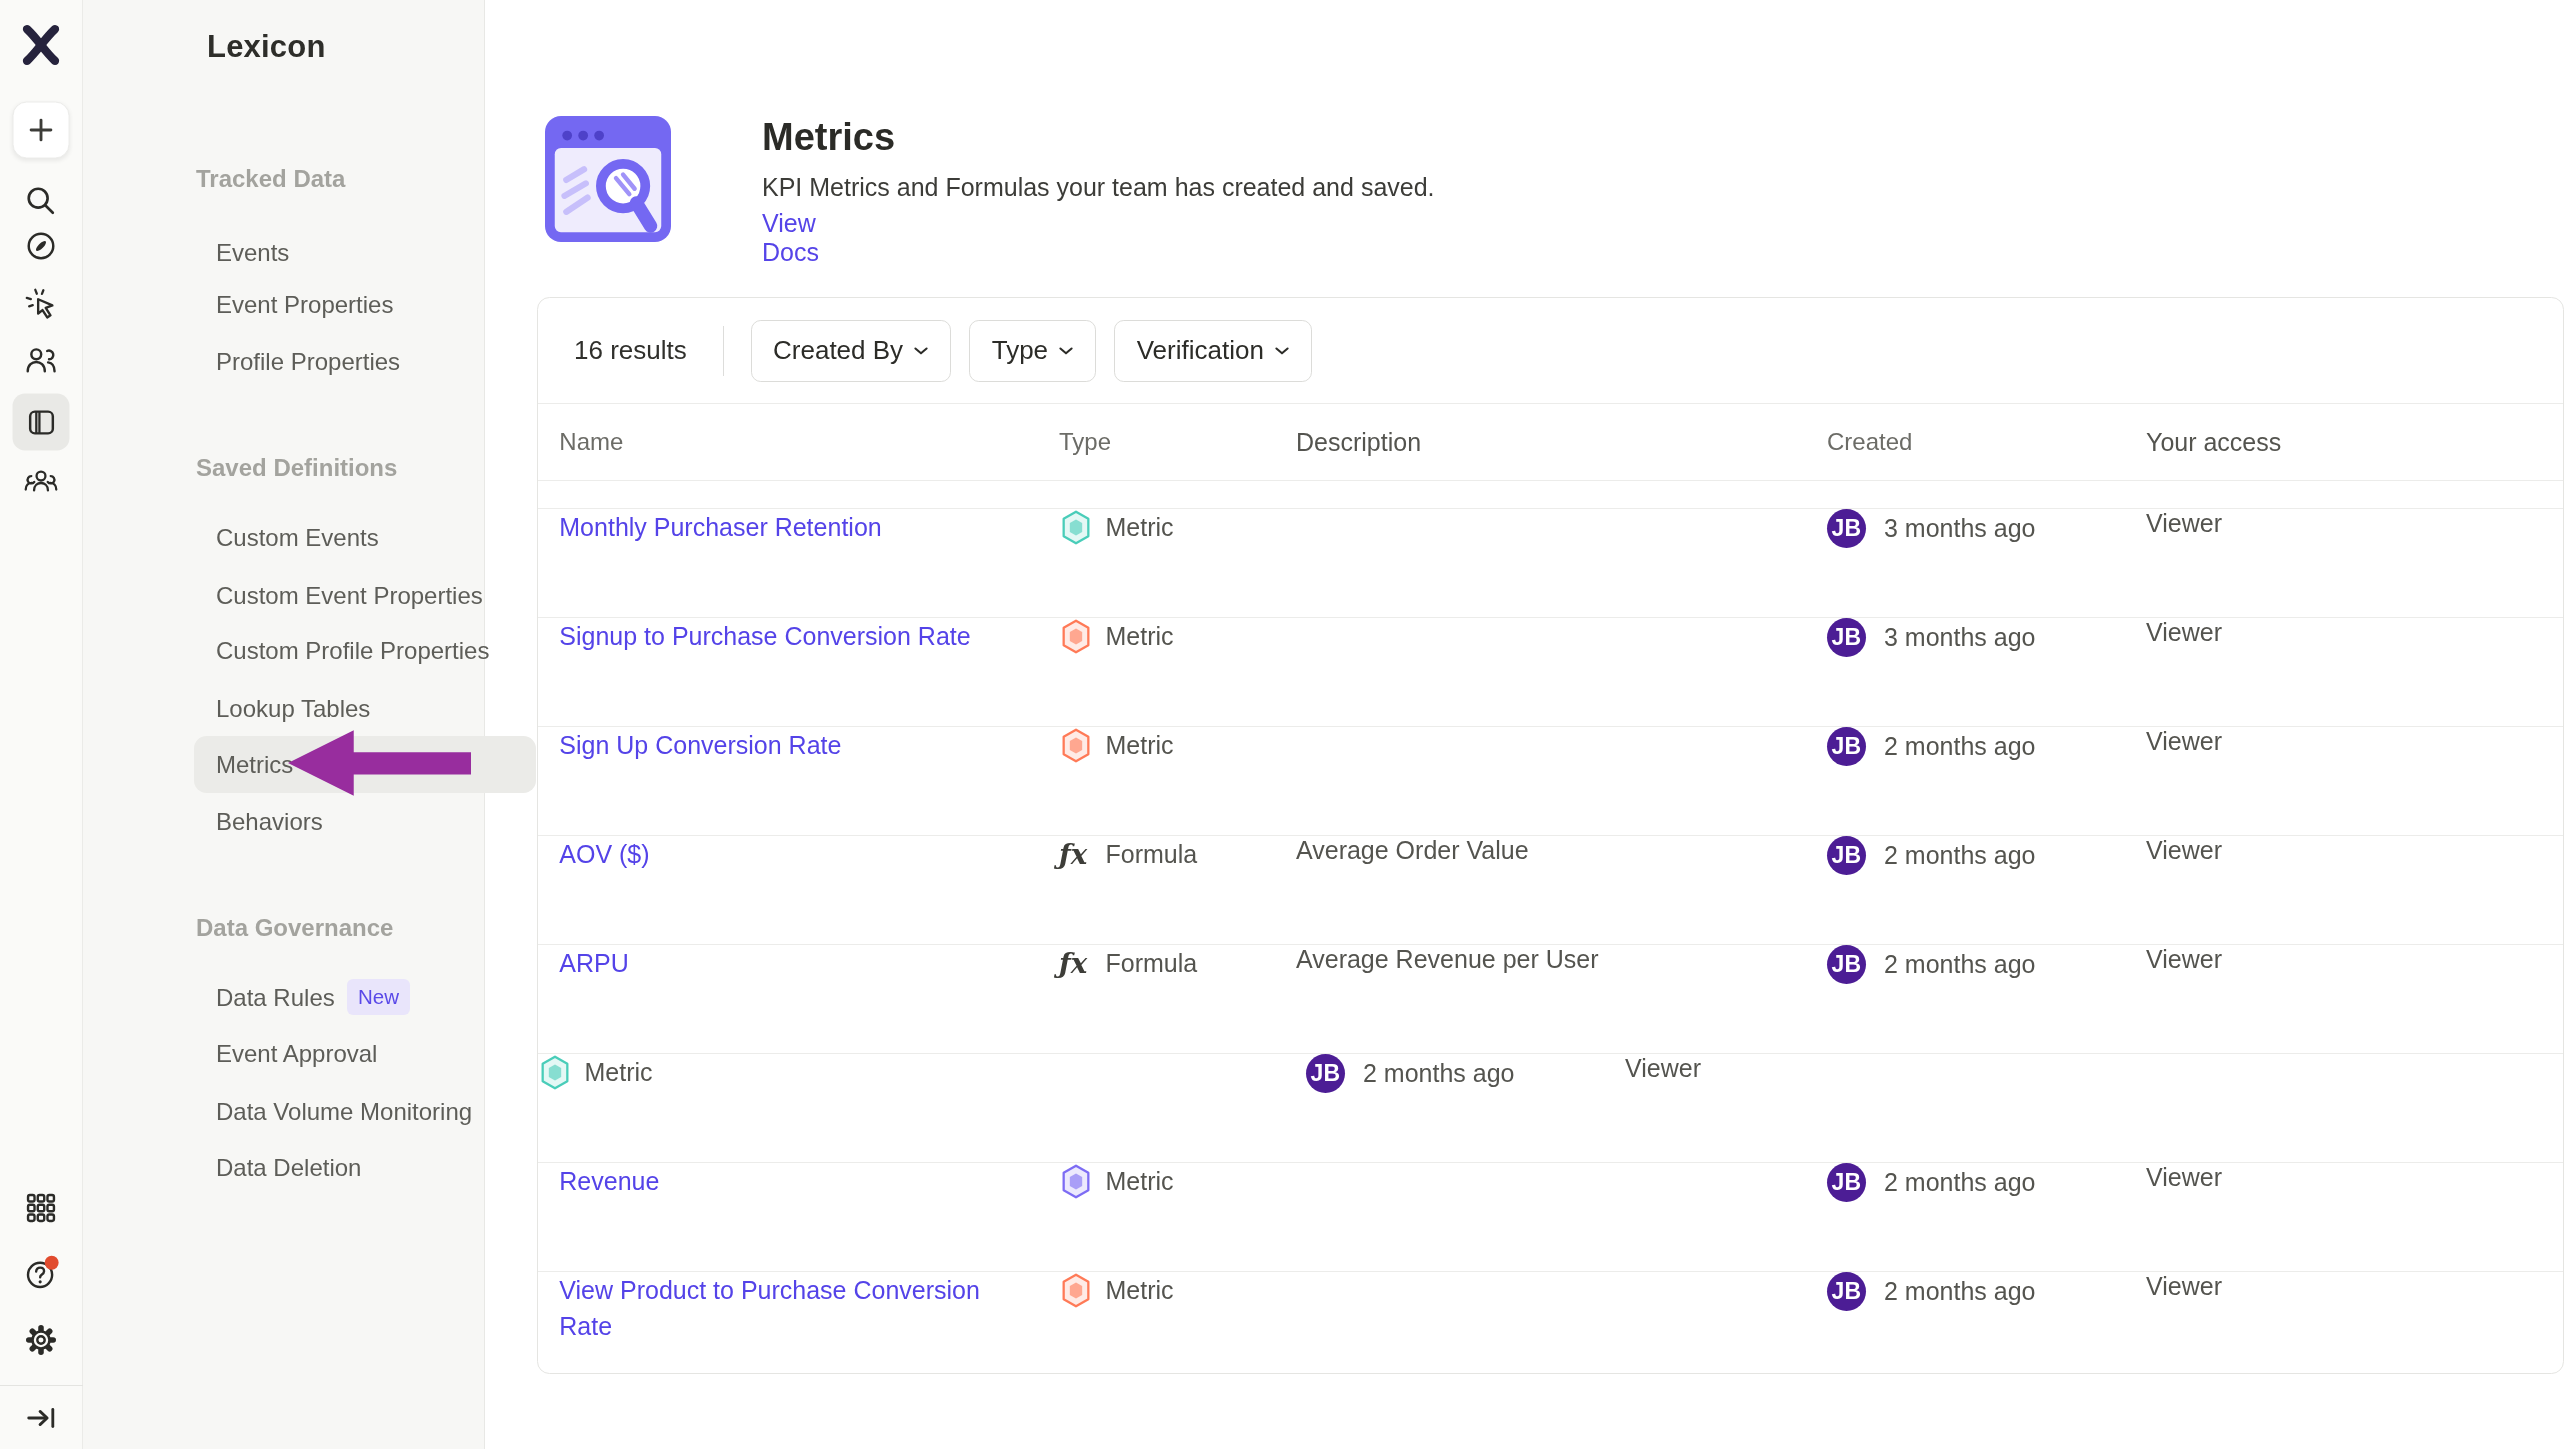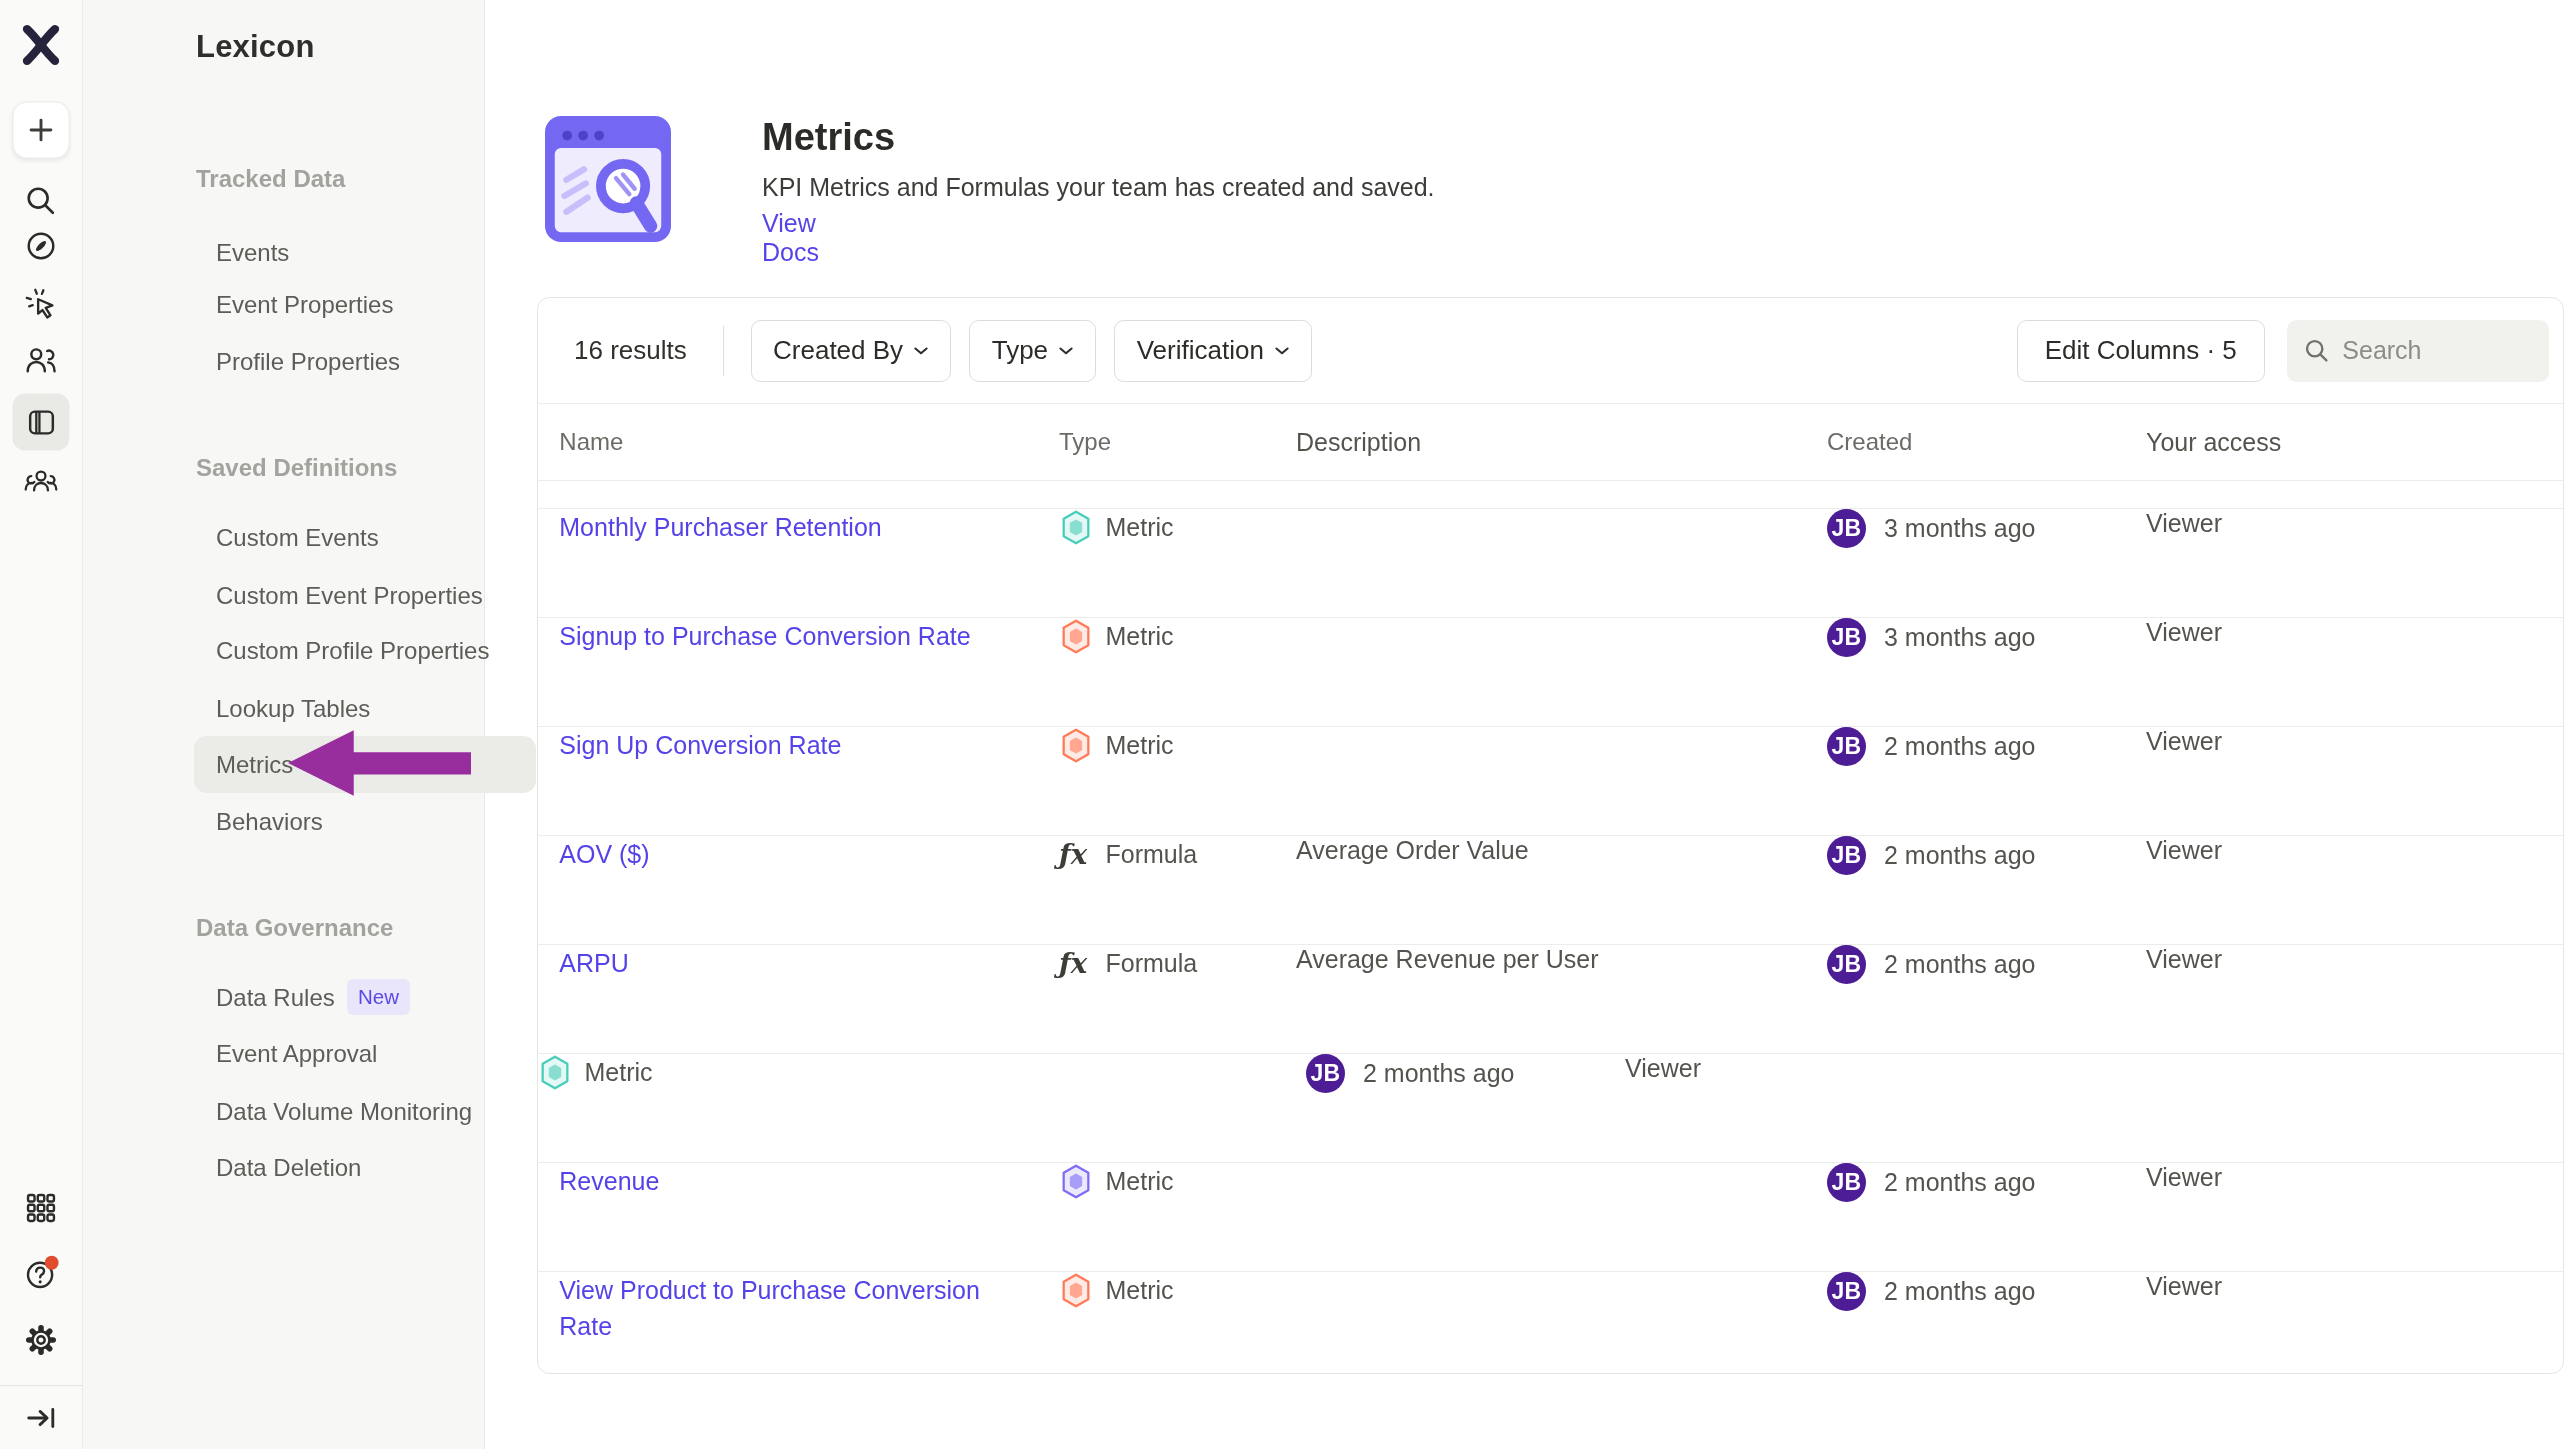--- a/index.html
+++ b/index.html
@@ -31,21 +31,21 @@
   .rail-users3 { top:483px; }
   .rail-grid { top:1208px; } .rail-help { top:1273px; } .rail-gear { top:1340px; }
   .rail-divider { position:absolute; left:0; top:1385px; width:83px; height:0; border-top:0.9px solid #e4e4e1; }
   .rail-signout { top:1418px; }
 
   
   .sidebar {
     position:absolute; left:83px; top:0; width:402px; height:1450px;
     background:#f7f7f5; border-right:0.9px solid #e8e8e5; z-index:4;
   }
-  .sb-title { position:absolute; left:113px; top:29px; font-size:31px; font-weight:700; color:#2e2e2a; letter-spacing:0.2px; }
+  .sb-title { position:absolute; left:124px; top:29px; font-size:31px; font-weight:700; color:#2e2e2a; letter-spacing:0.2px; }
   .sb-header { position:absolute; left:113px; height:57px; line-height:57px; font-size:24px; font-weight:700; color:#a3a39e; }
   .sb-item { position:absolute; left:133px; height:57px; line-height:57px; font-size:24px; color:#5d5d58; cursor:pointer; white-space:nowrap; }
   .sb-item.active {
     left:111px; width:342px; background:#ebebe8; border-radius:12.5px; padding-left:22px;
   }
   .badge-new {
     display:inline-block; margin-left:12.5px; padding:0 10.7px; height:36px; line-height:36px;
     vertical-align:middle; background:#e9e5fb; color:#5a49e8; font-size:20.5px; font-weight:500;
     border-radius:6.2px; position:relative; top:-2.7px;
   }
@@ -299,30 +299,20 @@
             <polyline points="3,3 10,9 17,3" stroke="#2c2c28" stroke-width="2.6" fill="none" stroke-linecap="round" stroke-linejoin="round"></polyline>
           </svg>
       </button>
       <button class="btn">
         <span>Verification</span>
         <svg width="16" height="9.8" viewBox="0 0 20 12">
             <polyline points="3,3 10,9 17,3" stroke="#2c2c28" stroke-width="2.6" fill="none" stroke-linecap="round" stroke-linejoin="round"></polyline>
           </svg>
       </button>
 
-      <div class="tb-right">
-        <button class="btn btn-edit">Edit Columns · 5</button>
-        <div class="searchbox">
-          <svg width="27" height="27" viewBox="0 0 30 30">
-            <circle cx="13" cy="13" r="8.5" stroke="#71716d" stroke-width="2.6" fill="none"></circle>
-            <path d="M19.5 19.5 L26 26" stroke="#71716d" stroke-width="2.6" stroke-linecap="round"></path>
-          </svg>
-          <input type="text" placeholder="Search" style="">
-        </div>
-      </div>
     </div>
 
     <div class="thead">
       <div class="c-name">Name</div>
       <div class="c-type">Type</div>
       <div class="c-desc">Description</div>
       <div class="c-created">Created</div>
       <div class="c-access">Your access</div>
     </div>
 

